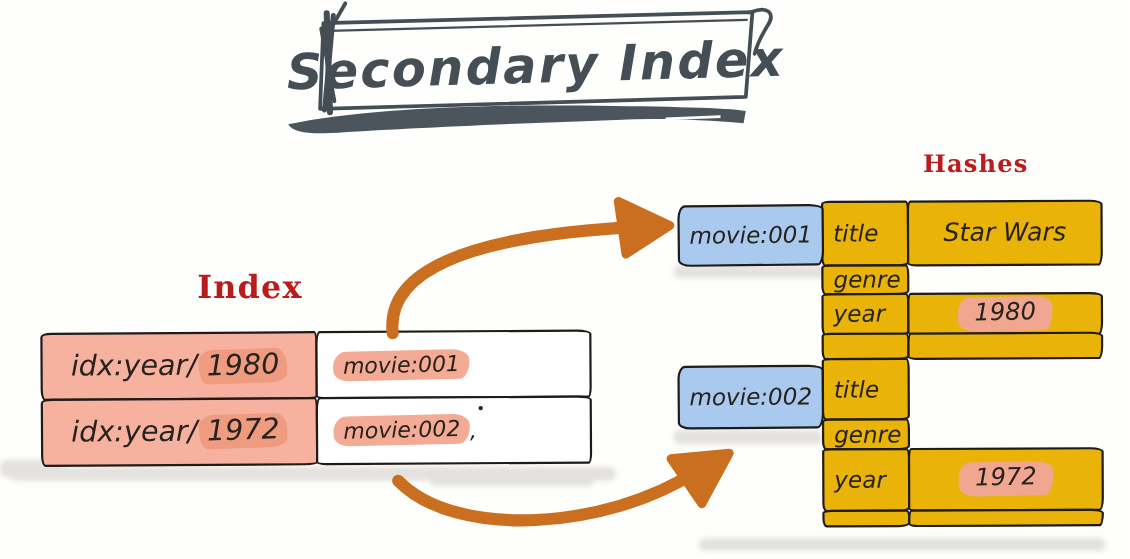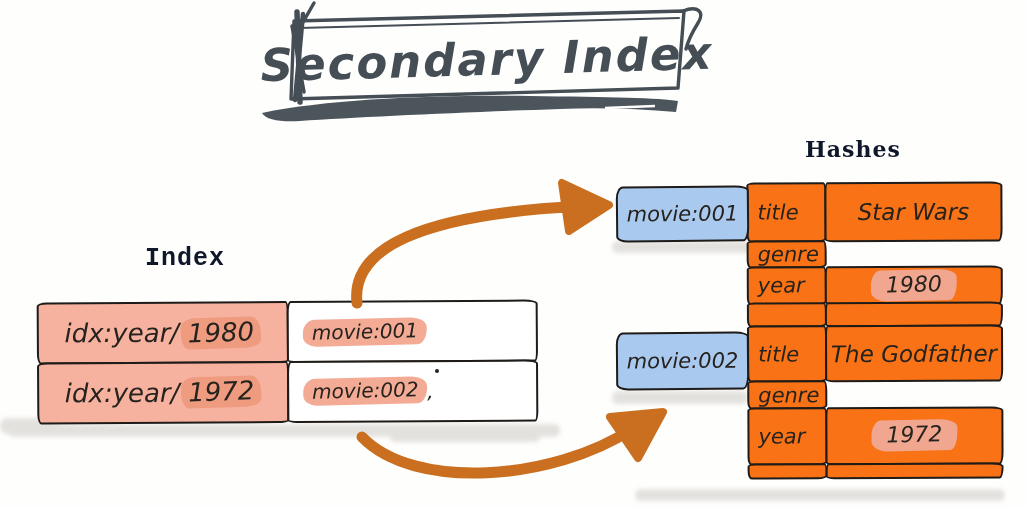--- a/index.html
+++ b/index.html
@@ -6,23 +6,23 @@
   .canvas{
     position:relative;width:1027px;height:508px;background:#fefefd;
     font-family:"DejaVu Sans",sans-serif;overflow:hidden;
   }
   svg{position:absolute;left:0;top:0;}
   .overlay{pointer-events:none;}
 
   
   .section-label{
     position:absolute;font-family:"DejaVu Serif","Liberation Serif",serif;
-    font-weight:bold;color:#0f172a;text-align:left;letter-spacing:1px;
-  }
-  .index-label{left:145px;top:244px;width:130px;font-size:25px;font-family:Liberation Mono, monospace;}
+    font-weight:bold;color:#b91c1c;text-align:right;letter-spacing:1px;
+  }
+  .index-label{left:145px;top:244px;width:130px;font-size:29px;}
   .hashes-label{left:805px;top:136px;width:130px;font-size:22px;}
 
   
   .hand{font-style:italic;color:#26221d;}
 
   
   .index-table{
     position:absolute;left:37px;top:301px;width:501px;
     transform:rotate(-0.35deg);
   }
@@ -55,21 +55,21 @@
   .ref-plain{display:inline-block;}
 
   
   .hash-grid{
     position:absolute;left:747px;top:182px;width:256px;
     transform:rotate(-0.25deg);
   }
   .h-row{display:flex;}
   .h-row + .h-row{margin-top:-2.2px;}
   .h-cell{
-    border:2.2px solid #1e1b18;box-sizing:border-box;background:#f97316;
+    border:2.2px solid #1e1b18;box-sizing:border-box;background:#eab308;
     display:flex;align-items:center;
   }
   .h-field{
     width:80px;padding-left:9px;font-size:21px;
     border-radius:8px 3px 10px 4px / 3px 10px 4px 8px;
   }
   .h-value{
     flex:1;margin-left:-2.2px;justify-content:center;font-size:21px;
     border-radius:3px 12px 4px 9px / 10px 4px 12px 3px;
     text-align:right;
@@ -175,21 +175,20 @@
       <div class="h-cell h-value hand">
           <span class="hash-year-blob">1980</span>
         </div>
     </div>
     <div class="h-row" style="height:25px">
       <div class="h-cell h-field"></div>
       <div class="h-cell h-value"></div>
     </div>
     <div class="h-row" style="height:57px">
       <div class="h-cell h-field hand">title</div>
-      <div class="h-cell h-value h-title hand">The Godfather</div>
     </div>
     <div class="h-row" style="height:29px">
       <div class="h-cell h-field hand">genre</div>
     </div>
     <div class="h-row" style="height:58px">
       <div class="h-cell h-field hand">year</div>
       <div class="h-cell h-value hand">
           <span class="hash-year-blob">1972</span>
         </div>
     </div>

